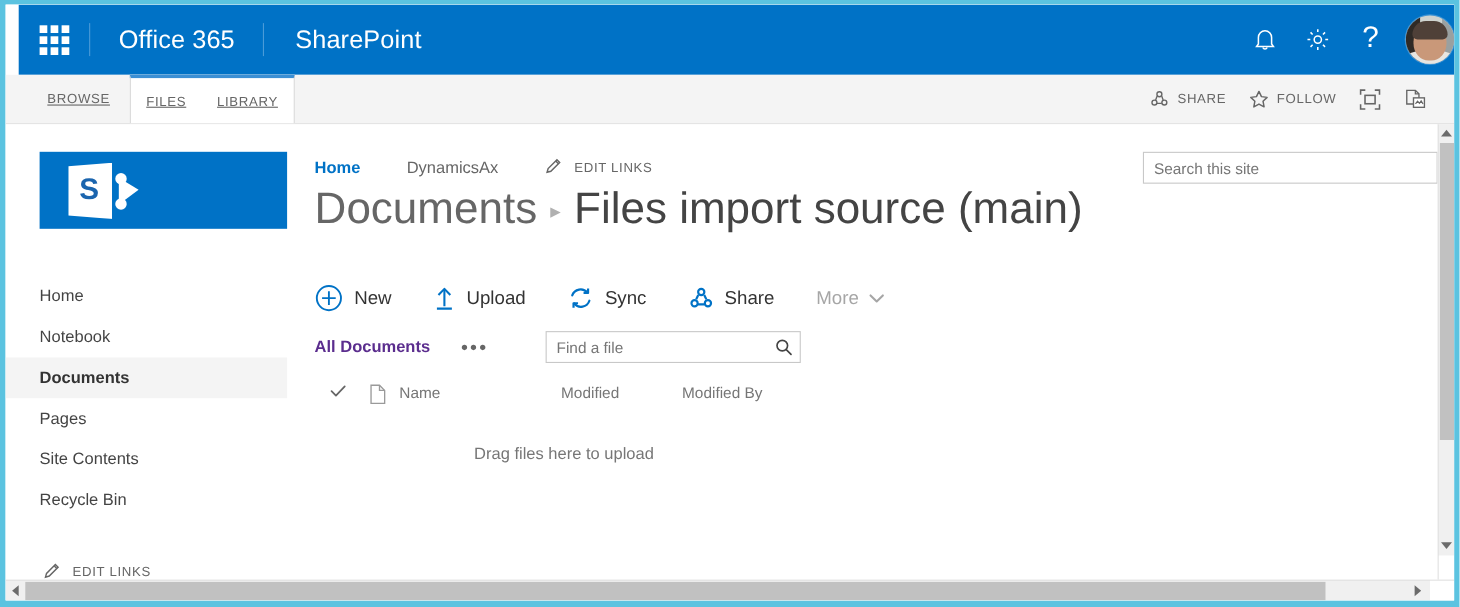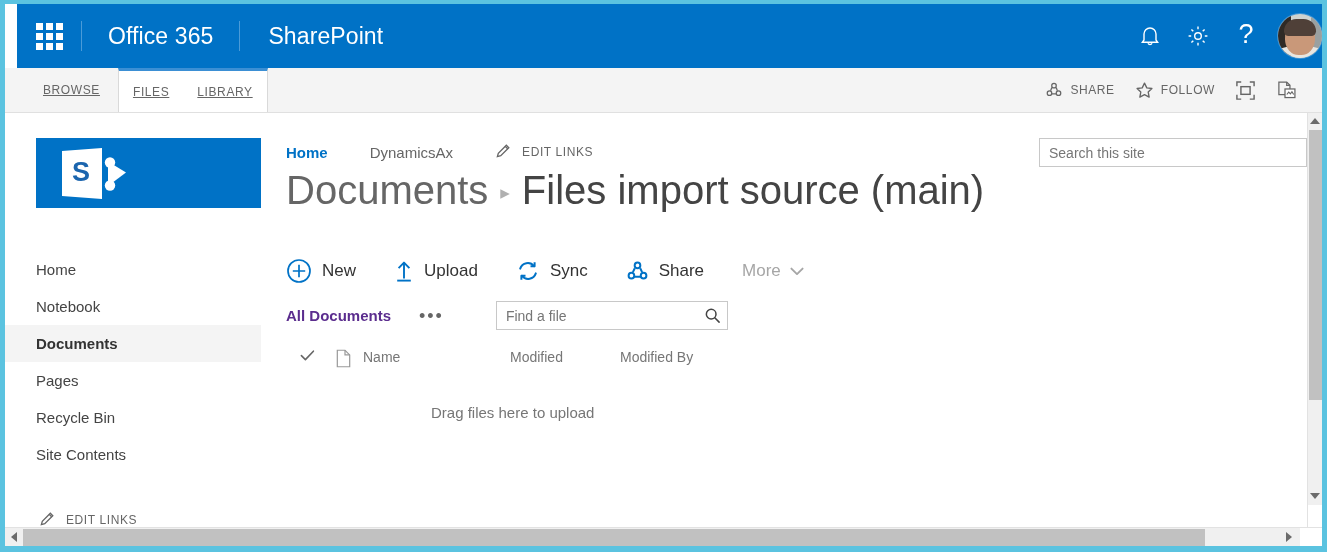--- a/index.html
+++ b/index.html
@@ -676,22 +676,22 @@
           <path d="M4 5.5 L22 16.5 L4 30 Z"></path>
         </svg>
       </div>
     </div>
 
     <div class="leftnav">
       <div class="nav-item">Home</div>
       <div class="nav-item">Notebook</div>
       <div class="nav-item selected">Documents</div>
       <div class="nav-item">Pages</div>
+      <div class="nav-item">Site Contents</div>
       <div class="nav-item">Recycle Bin</div>
-      <div class="nav-item">Site Contents</div>
       <div class="nav-edit">
         <span>
           <svg width="17" height="17" viewBox="0 0 18 18" fill="none" stroke="#666666" stroke-width="1.4">
             <path d="M2.5 15.5l1-3.6L12 3.4l2.6 2.6-8.5 8.5z"></path>
             <path d="M10.8 4.6l2.6 2.6"></path>
           </svg>
         </span>
         <span>EDIT LINKS</span>
       </div>
     </div>

